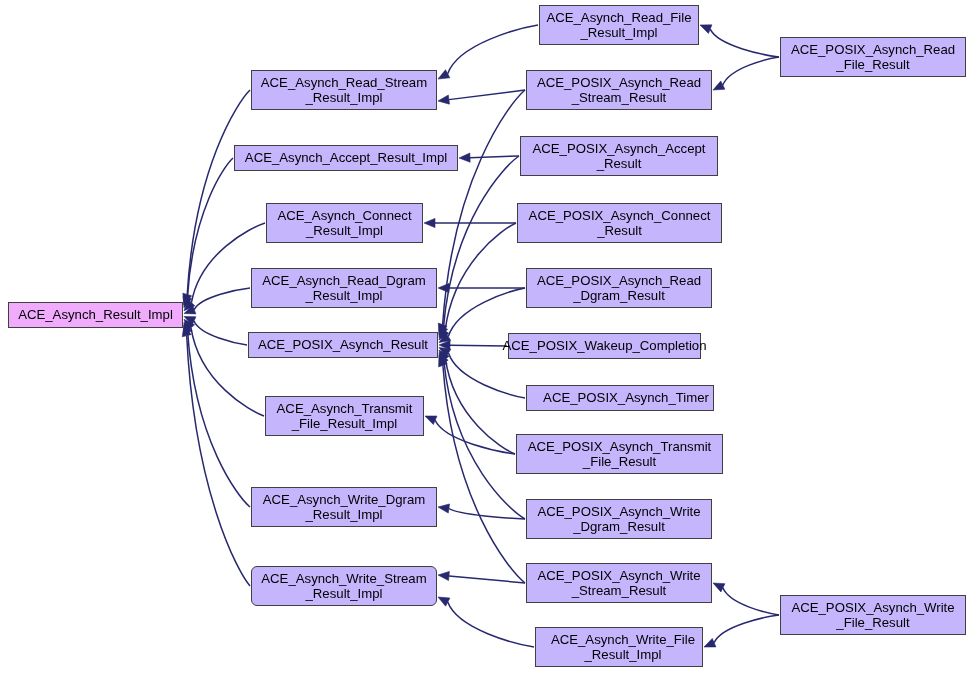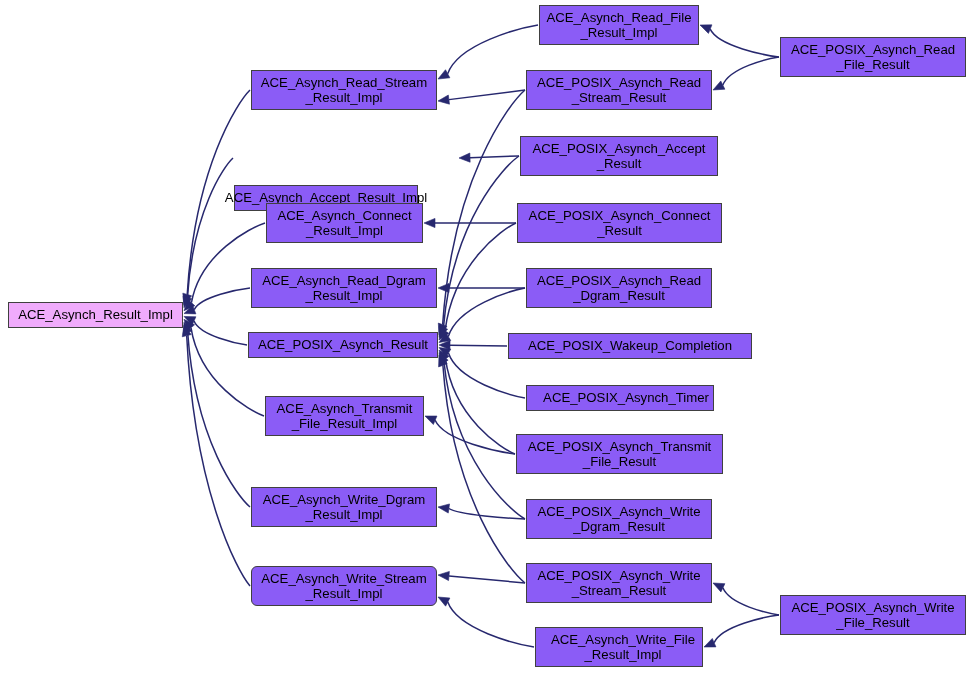--- a/index.html
+++ b/index.html
@@ -31,21 +31,21 @@
     width: 973px;
     height: 677px;
   }
   .node {
     position: absolute;
     box-sizing: border-box;
     display: flex;
     align-items: center;
     justify-content: center;
     text-align: center;
-    background: #8b5cf6;
+    background: #c4b5fd;
     border: 1px solid #404040;
     color: #000000;
     font-size: 13.2px;
     line-height: 15.5px;
     letter-spacing: 0px;
     white-space: pre;
     cursor: pointer;
   }
   .node.highlight {
     background: #f0abfc;
@@ -119,21 +119,21 @@
       <polygon points="713,90 724.8958816402989,89.19501552810009 720.7815165616993,80.96628537090085" fill="#27286e" stroke="#27286e" stroke-width="0.6"></polygon>
       <path d="M 722.8979551791582 587.7990085717131 C 729.6302005576592 604.663623257251, 767.7795910358316 613.3679405143027, 779 615" stroke="#27286e" stroke-width="1.5" fill="none"></path>
       <polygon points="713,583 720.891097049169,591.9381534648156 724.9048133091474,583.6598636786106" fill="#27286e" stroke="#27286e" stroke-width="0.6"></polygon>
       <path d="M 714.1175598488882 642.6831744644744 C 721.9034526670216 625.5196062965002, 766.0235119697776 616.6609904678685, 779 615" stroke="#27286e" stroke-width="1.5" fill="none"></path>
       <polygon points="704,647 715.922777800108,646.9141540376459 712.3123418976684,638.452194891303" fill="#27286e" stroke="#27286e" stroke-width="0.6"></polygon>
     </svg>
   <div id="node-layer">
       <div class="node highlight" style="left: 8px; top: 302px; width: 175px; height: 26px;"><span class="label">ACE_Asynch_Result_Impl</span></div>
       <div class="node" style="left: 251px; top: 70px; width: 186px; height: 40px;"><span class="label">ACE_Asynch_Read_Stream
 _Result_Impl</span></div>
-      <div class="node" style="left: 234px; top: 145px; width: 184px; height: 26px; margin-top: 40px;"><span class="label">ACE_Asynch_Accept_Result_Impl</span></div>
+      <div class="node" style="left: 234px; top: 145px; width: 224px; height: 26px;"><span class="label">ACE_Asynch_Accept_Result_Impl</span></div>
       <div class="node" style="left: 266px; top: 203px; width: 157px; height: 40px;"><span class="label">ACE_Asynch_Connect
 _Result_Impl</span></div>
       <div class="node" style="left: 251px; top: 268px; width: 186px; height: 40px;"><span class="label">ACE_Asynch_Read_Dgram
 _Result_Impl</span></div>
       <div class="node" style="left: 248px; top: 332px; width: 190px; height: 26px;"><span class="label">ACE_POSIX_Asynch_Result</span></div>
       <div class="node" style="left: 265px; top: 396px; width: 159px; height: 40px;"><span class="label">ACE_Asynch_Transmit
 _File_Result_Impl</span></div>
       <div class="node" style="left: 251px; top: 487px; width: 186px; height: 40px;"><span class="label">ACE_Asynch_Write_Dgram
 _Result_Impl</span></div>
       <div class="node" style="left: 251px; top: 566px; width: 186px; height: 40px; border-radius: 6px;"><span class="label">ACE_Asynch_Write_Stream
@@ -141,21 +141,21 @@
       <div class="node" style="left: 539px; top: 5px; width: 160px; height: 40px;"><span class="label">ACE_Asynch_Read_File
 _Result_Impl</span></div>
       <div class="node" style="left: 526px; top: 70px; width: 186px; height: 40px;"><span class="label">ACE_POSIX_Asynch_Read
 _Stream_Result</span></div>
       <div class="node" style="left: 520px; top: 136px; width: 198px; height: 40px;"><span class="label">ACE_POSIX_Asynch_Accept
 _Result</span></div>
       <div class="node" style="left: 517px; top: 203px; width: 205px; height: 40px;"><span class="label">ACE_POSIX_Asynch_Connect
 _Result</span></div>
       <div class="node" style="left: 526px; top: 268px; width: 186px; height: 40px;"><span class="label">ACE_POSIX_Asynch_Read
 _Dgram_Result</span></div>
-      <div class="node" style="left: 508px; top: 333px; width: 244px; height: 26px;"><span class="label">ACE_POSIX_Wakeup_Completion</span></div>
+      <div class="node" style="left: 508px; top: 333px; width: 193px; height: 26px;"><span class="label">ACE_POSIX_Wakeup_Completion</span></div>
       <div class="node" style="left: 526px; top: 385px; width: 188px; height: 26px; justify-content: flex-end;"><span class="label">ACE_POSIX_Asynch_Timer</span></div>
       <div class="node" style="left: 516px; top: 434px; width: 207px; height: 40px;"><span class="label">ACE_POSIX_Asynch_Transmit
 _File_Result</span></div>
       <div class="node" style="left: 526px; top: 499px; width: 186px; height: 40px;"><span class="label">ACE_POSIX_Asynch_Write
 _Dgram_Result</span></div>
       <div class="node" style="left: 526px; top: 563px; width: 186px; height: 40px;"><span class="label">ACE_POSIX_Asynch_Write
 _Stream_Result</span></div>
       <div class="node" style="left: 535px; top: 627px; width: 168px; height: 40px; padding-left: 8px;"><span class="label">ACE_Asynch_Write_File
 _Result_Impl</span></div>
       <div class="node" style="left: 780px; top: 37px; width: 186px; height: 40px;"><span class="label">ACE_POSIX_Asynch_Read

